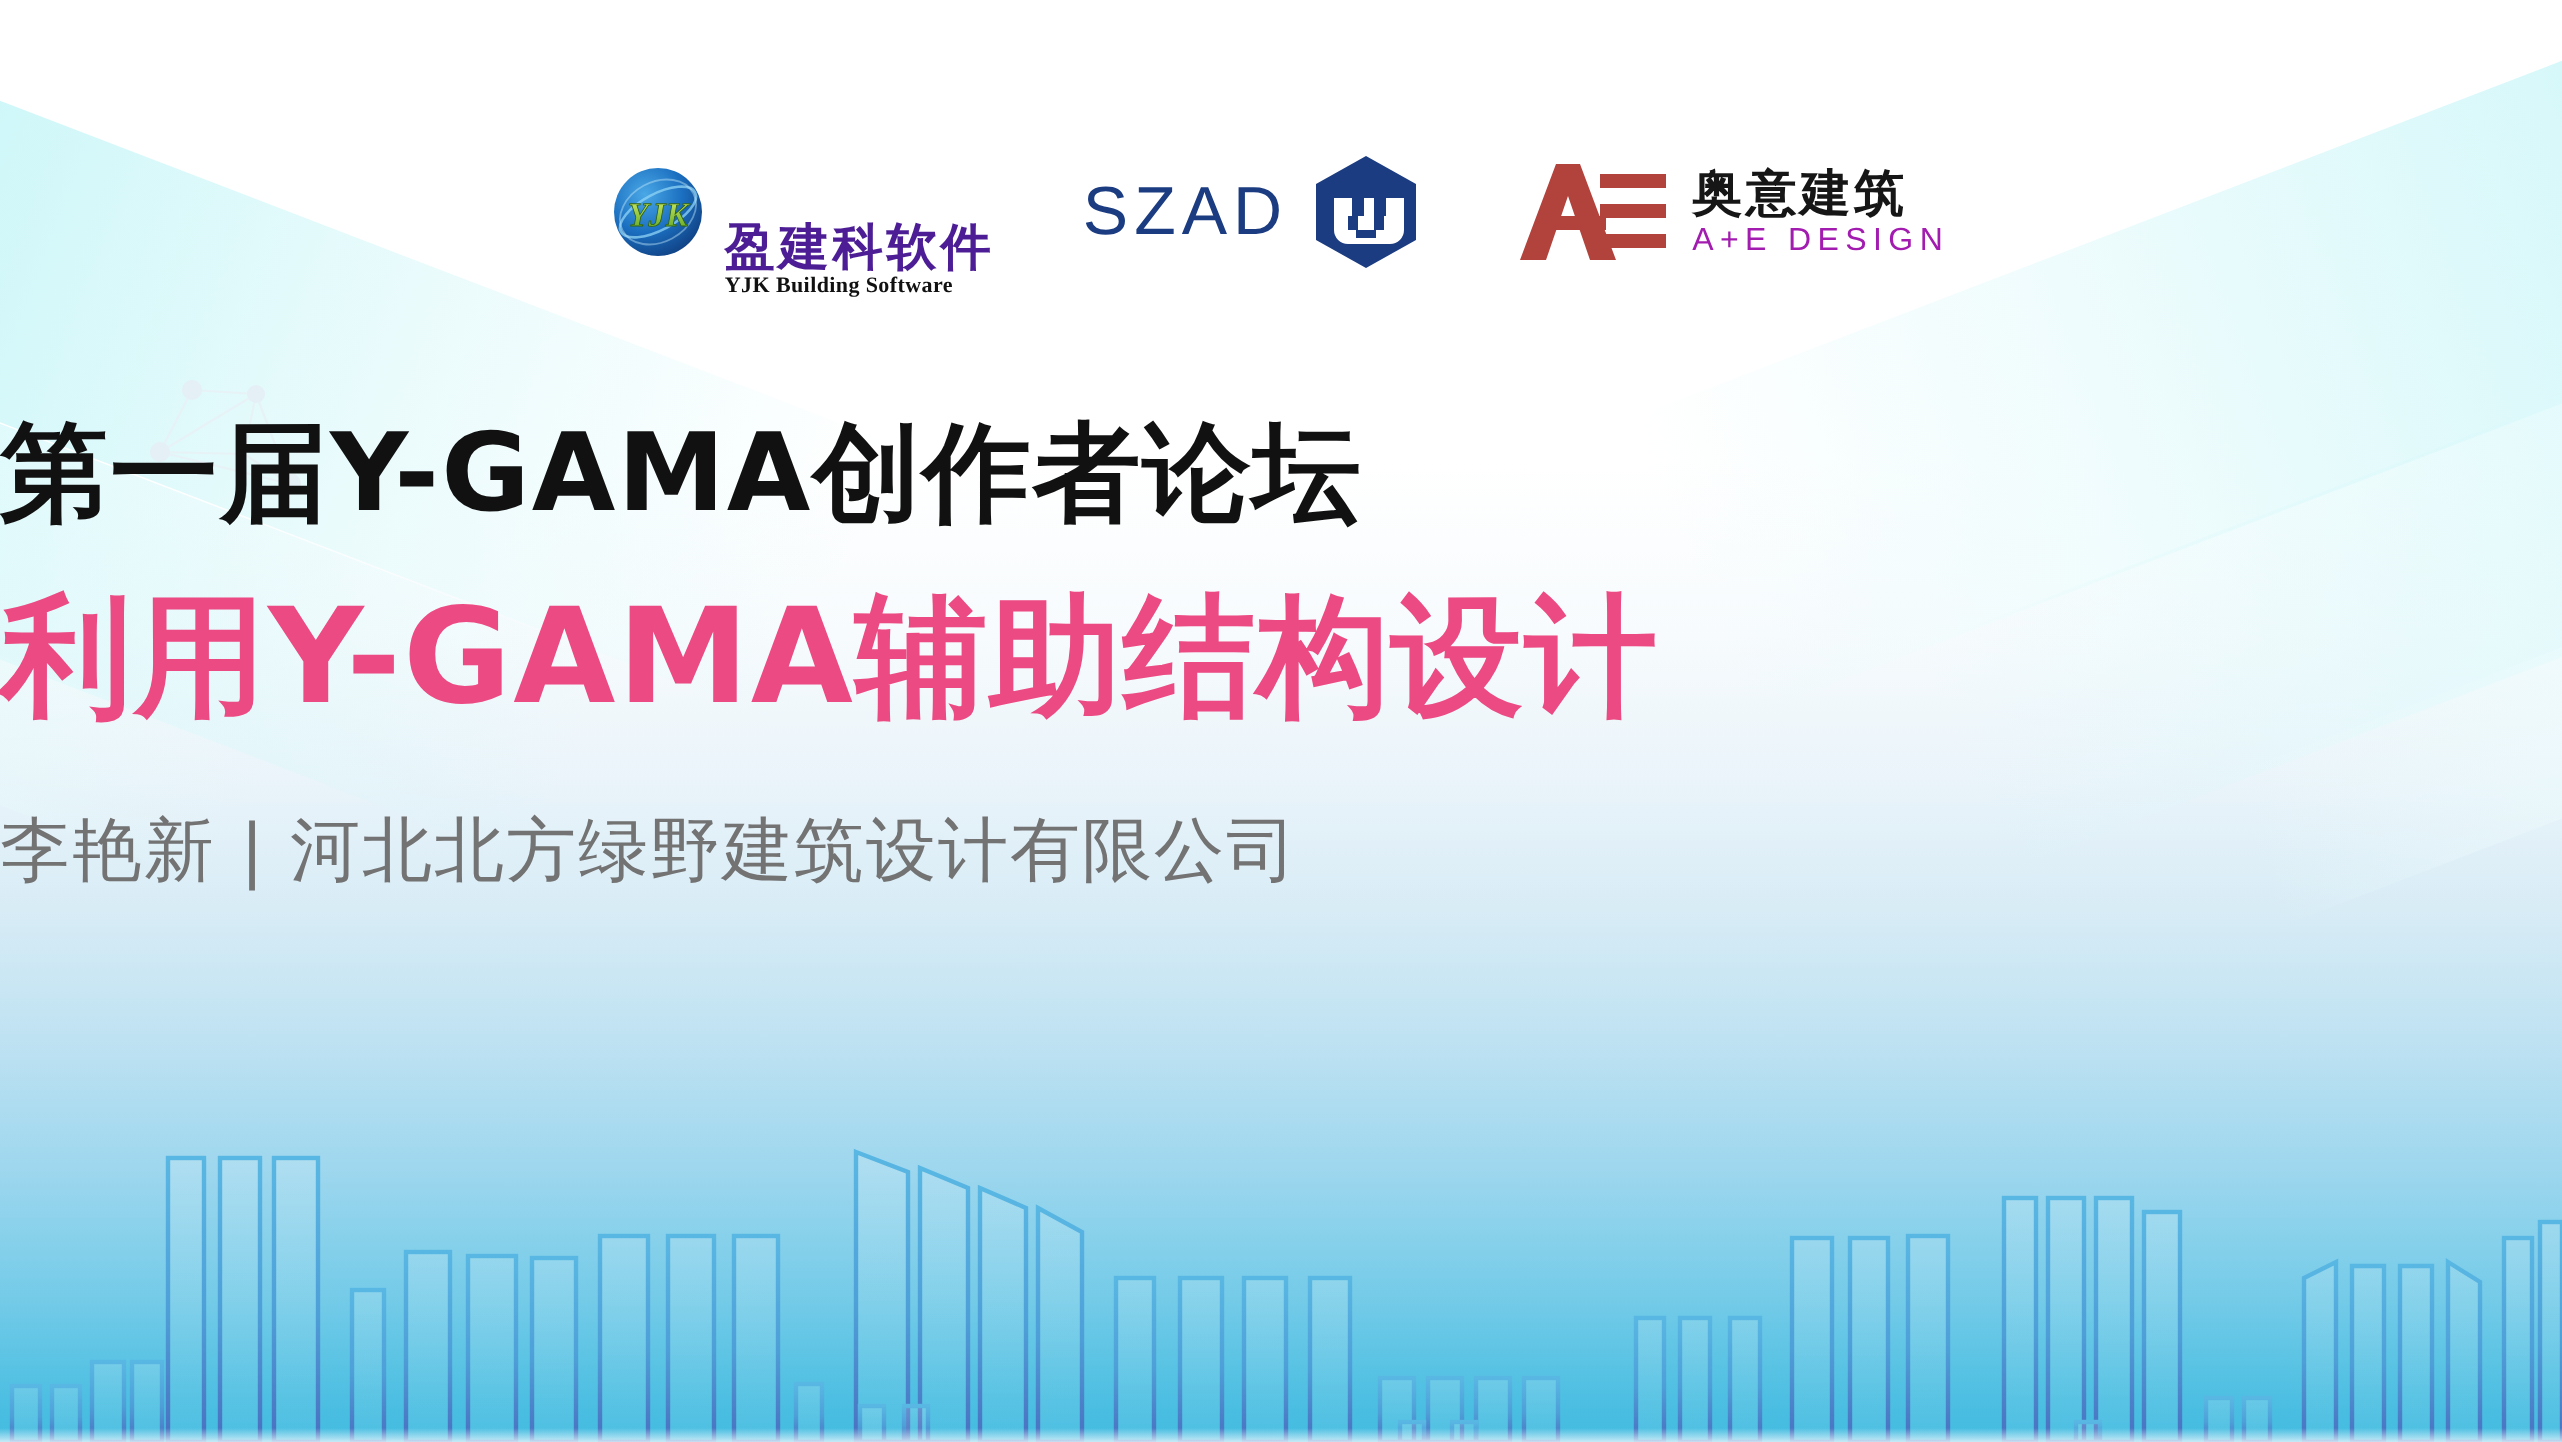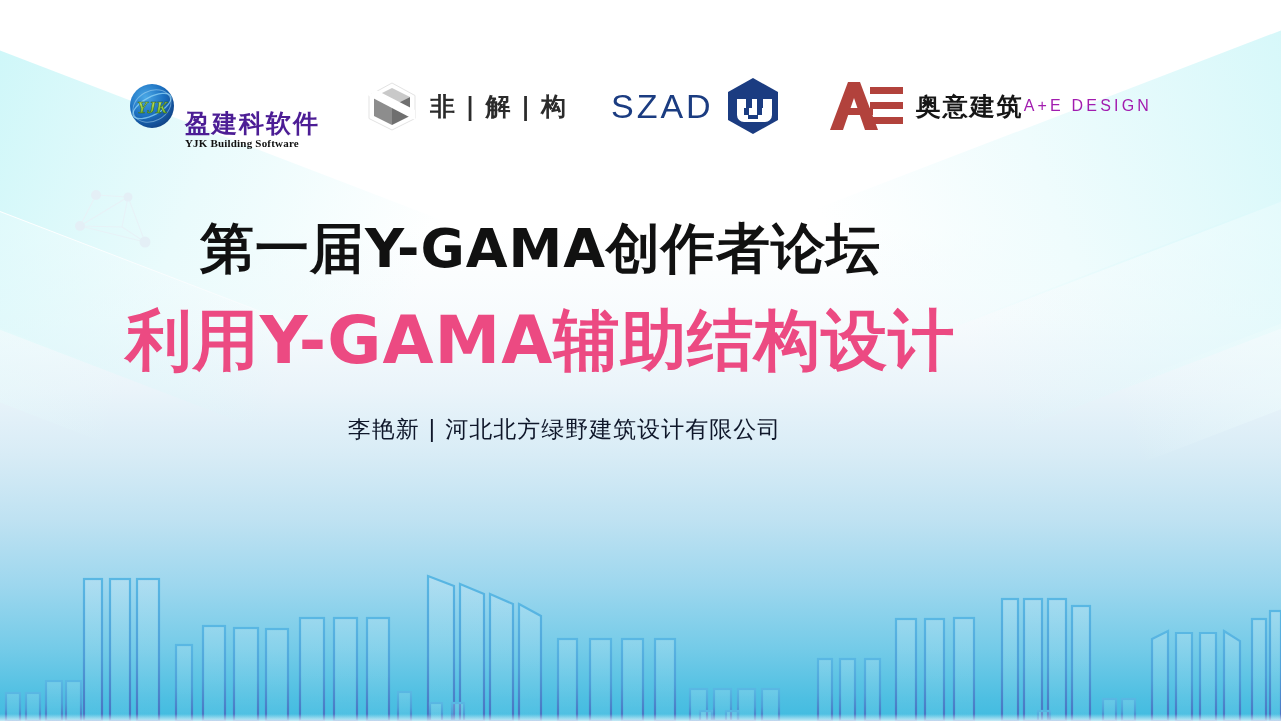--- a/index.html
+++ b/index.html
@@ -166,43 +166,42 @@
     font-size: 34px;
     font-weight: normal;
     color: #1b3c81;
     letter-spacing: 3px;
     font-family: "Liberation Sans", sans-serif;
   }
   .szad-mark { width: 58px; height: 58px; flex: 0 0 auto; }
 
   
   .ae-mark { width: 80px; height: 52px; flex: 0 0 auto; }
-  .ae-text { display: flex; flex-direction: row; line-height: 1; }
+  .ae-text { display: flex; flex-direction: column; line-height: 1; }
   .ae-cn {
     font-size: 25px;
     font-weight: bold;
     color: #161616;
     letter-spacing: 2px;
     font-family: "DejaVu Sans", "Liberation Sans", sans-serif;
   }
   .ae-en {
     font-size: 16px;
     color: #a21caf;
     letter-spacing: 3.2px;
     margin-top: 4px;
     font-family: "Liberation Sans", sans-serif;
   }
 
   
   .titles {
     position: absolute;
     left: 0;
-    top: 217px;
+    top: 205px;
     width: 1081px;
-    text-align: center;
   }
   .title-main {
     font-size: 54px;
     font-weight: bold;
     color: #111111;
     letter-spacing: 1px;
     line-height: 1.18;
     font-family: "DejaVu Sans", "Liberation Sans", sans-serif;
     white-space: nowrap;
   }
@@ -211,26 +210,25 @@
     font-weight: bold;
     color: #ec4a82;
     letter-spacing: 1px;
     line-height: 1.2;
     margin-top: 20px;
     font-family: "DejaVu Sans", "Liberation Sans", sans-serif;
     white-space: nowrap;
   }
   .presenter {
     margin-top: 34px;
-    font-size: 23px;
-    color: #0f172a;
+    font-size: 35px;
+    color: #737373;
     letter-spacing: 1px;
     font-family: "DejaVu Sans", "Liberation Sans", sans-serif;
     white-space: nowrap;
-    margin-left: 48px;
   }
 </style>
 </head>
 <body>
 
 <div class="slide">
 
   <div class="bg-gradient"></div>
 
   <div class="ribbon ribbon-l1"></div>
@@ -354,32 +352,20 @@
         <ellipse cx="23" cy="23" rx="21" ry="9" fill="none" stroke="#8fd4f5" stroke-width="1.3" opacity="0.75" transform="rotate(-28 23 23)"></ellipse>
         <ellipse cx="23" cy="23" rx="20" ry="15" fill="none" stroke="#bfe6fa" stroke-width="0.9" opacity="0.45" transform="rotate(-28 23 23)"></ellipse>
         <text x="23" y="30" text-anchor="middle" font-family="Liberation Serif, serif" font-size="17" font-weight="bold" font-style="italic" fill="url(#yjkTxt)" stroke="#2d5f12" stroke-width="0.4">YJK</text>
       </svg>
       <div class="yjk-text">
         <span class="yjk-cn">盈建科软件</span>
         <span class="yjk-en">YJK Building Software</span>
       </div>
     </div>
 
-    <div class="logo">
-      <svg class="fjg-mark" viewBox="0 0 56 52">
-        <polygon points="28,3 51,15.5 51,38.5 28,50 5,38.5 5,15.5" fill="#ffffff" stroke="#e3e3e3" stroke-width="1"></polygon>
-        <polygon points="28,8 46,17 28,26 10,17" fill="#c9c9c9"></polygon>
-        <polygon points="10,17 28,26 28,45 10,36" fill="#8d8d8d"></polygon>
-        <polygon points="46,17 46,36 28,45 28,26" fill="#6f6f6f"></polygon>
-        <polygon points="5,15.5 28,26 51,38.5 51,30 12,10" fill="#ffffff"></polygon>
-        <polygon points="5,15.5 5,24 44,44 51,38.5" fill="#ffffff" opacity="0.0"></polygon>
-        <polygon points="5,16 28,28 51,40 51,37 5,13" fill="#ffffff"></polygon>
-      </svg>
-      <span class="fjg-text">非 | 解 | 构</span>
-    </div>
 
     <div class="logo">
       <span class="szad-text">SZAD</span>
       <svg class="szad-mark" viewBox="0 0 58 58">
         <polygon points="29,1 54,15 54,43 29,57 4,43 4,15" fill="#1b3c81"></polygon>
         <path d="M13 22 h9 v9 h6 v-9 h5 v9 h6 v-9 h9 v16 a7 7 0 0 1 -7 7 h-21 a7 7 0 0 1 -7 -7 z" fill="#ffffff"></path>
         <path d="M20 31 h5 v7 h-5 z M33 31 h5 v7 h-5 z" fill="#1b3c81"></path>
         <path d="M24 38 h10 v4 h-10 z" fill="#1b3c81"></path>
       </svg>
     </div>

